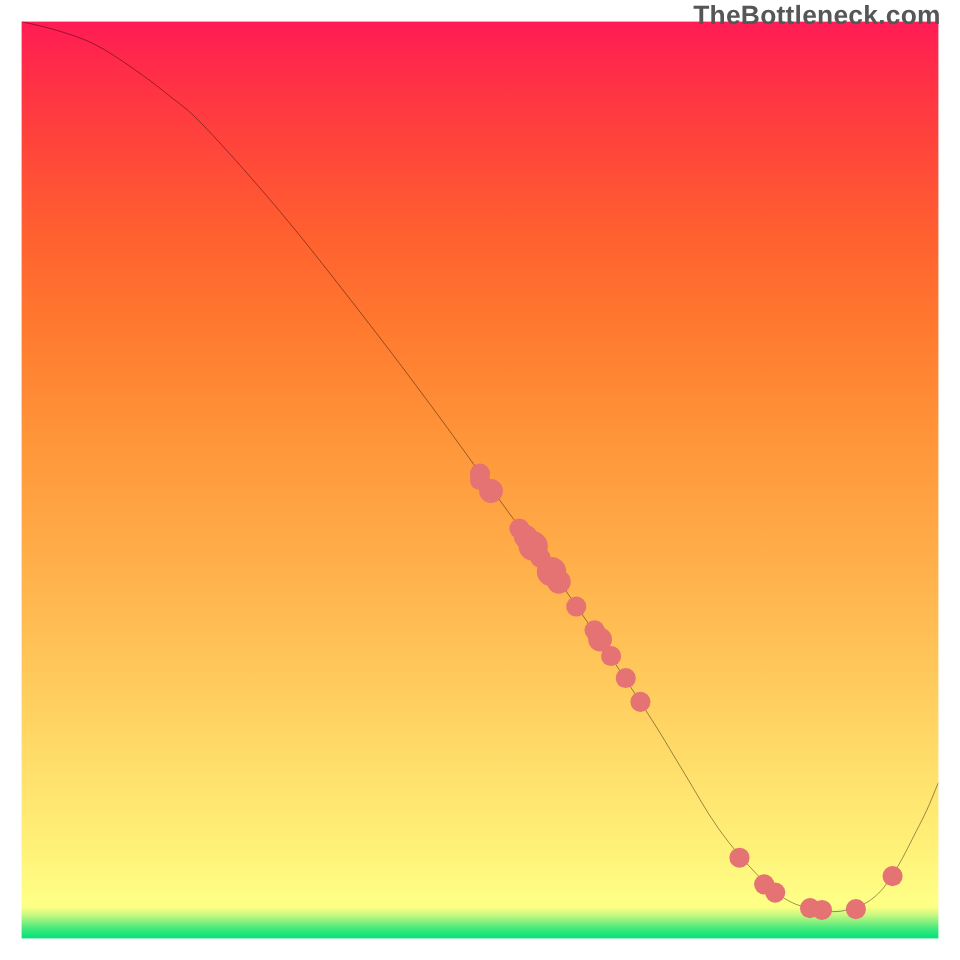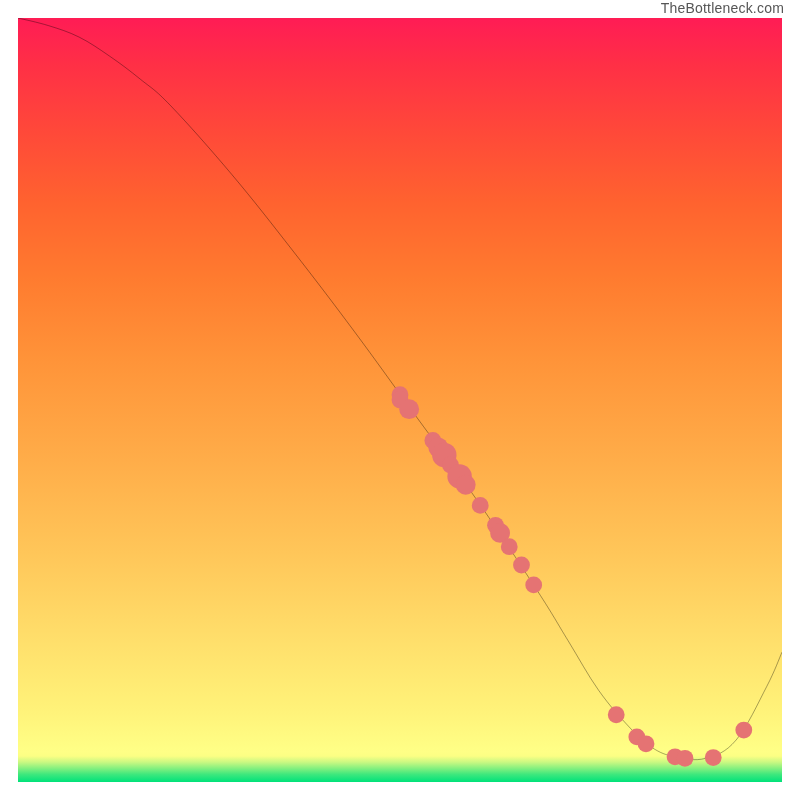--- a/index.html
+++ b/index.html
@@ -46,22 +46,22 @@
     left: 0;
     top: 0;
     width: 764px;
     height: 764px;
     pointer-events: none;
   }
   .watermark {
     position: absolute;
     top: 0px;
     right: 16px;
-    font-size: 14px;
-    font-weight: 400;
+    font-size: 22px;
+    font-weight: 700;
     color: #565656;
     letter-spacing: 0.2px;
     margin-left: 26px;
   }
 </style>
 </head>
 <body>
 
 <div class="stage">
   <div class="plot">

